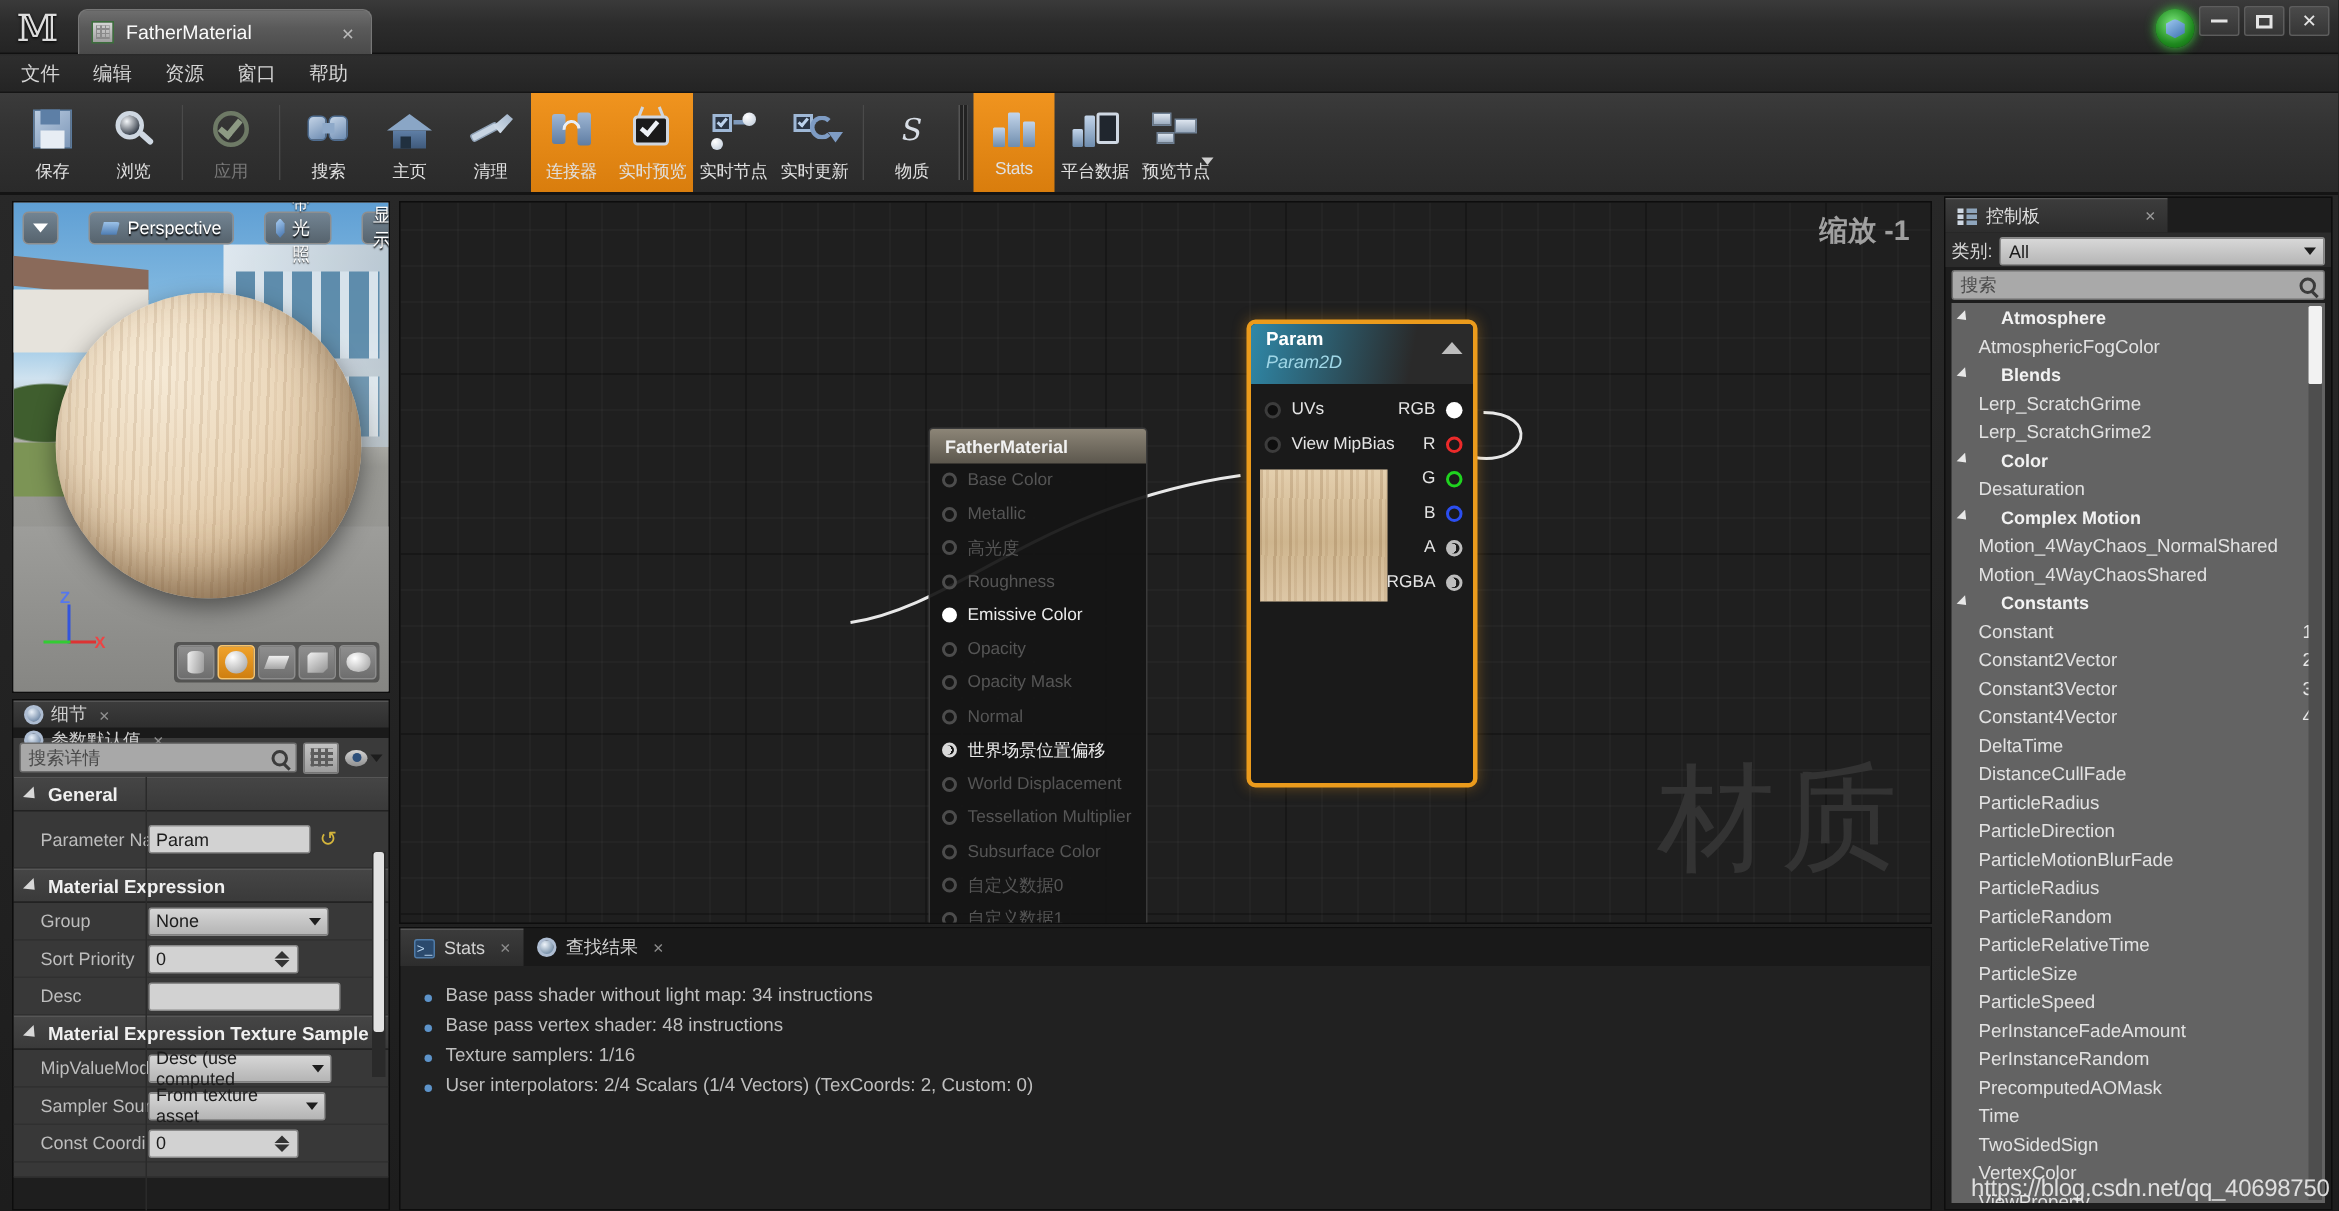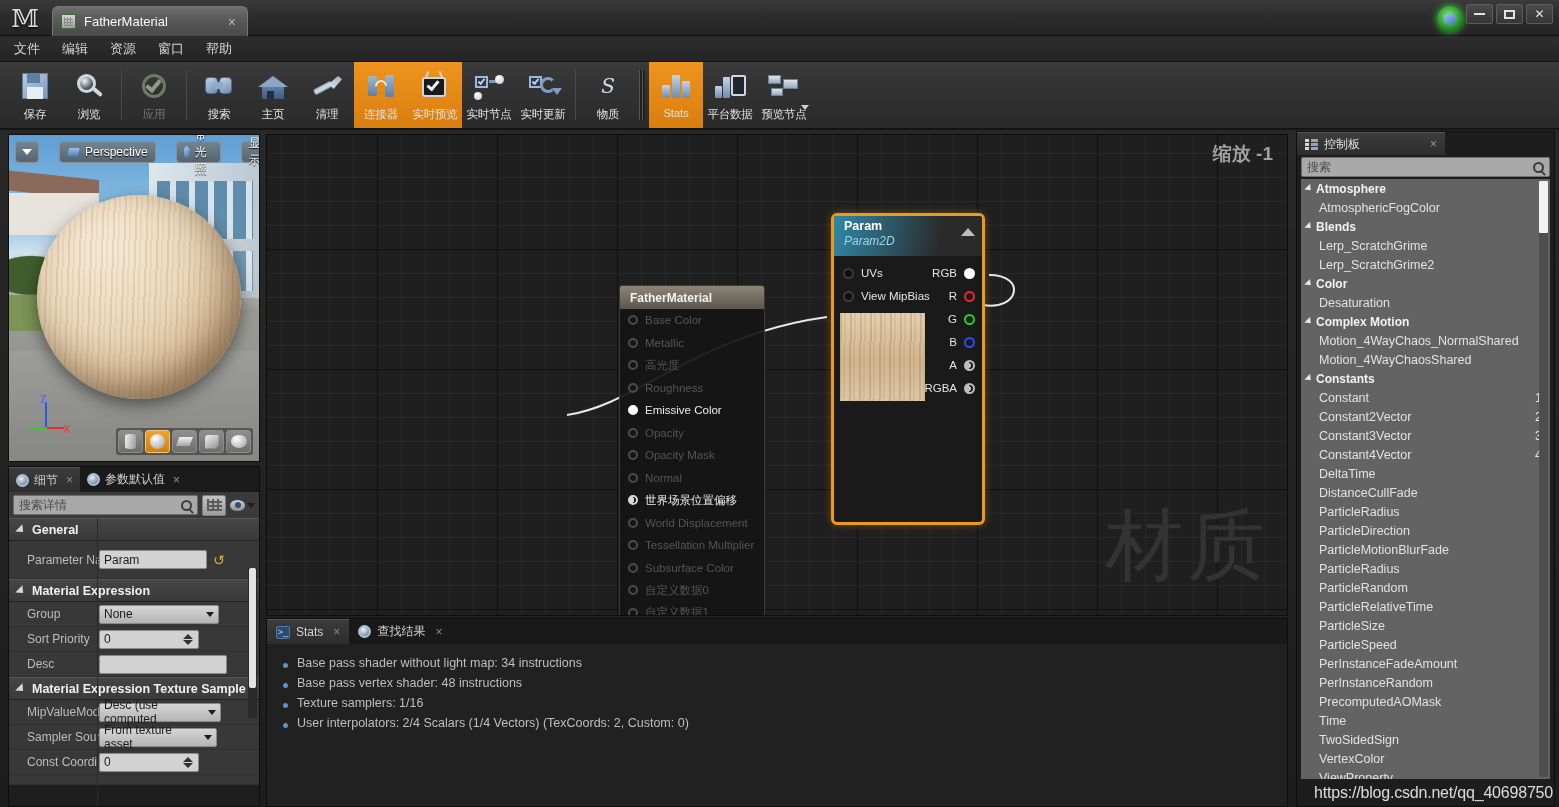--- a/index.html
+++ b/index.html
@@ -179,21 +179,21 @@
   .s-pln{width:17px;height:9px;background:linear-gradient(#f2f2f2,#a5a5a5);
        clip-path:polygon(20% 0,100% 0,80% 100%,0 100%);}
   .s-cub{width:14px;height:14px;background:linear-gradient(145deg,#f0f0f0,#8f8f8f);
        clip-path:polygon(22% 0,100% 0,100% 78%,78% 100%,0 100%,0 22%);}
   .s-tea{width:16px;height:13px;border-radius:45% 45% 50% 50%;
        background:radial-gradient(circle at 35% 30%,#fff,#9b9b9b);}
 
   
   .details{position:absolute;left:8px;top:466px;width:252px;height:341px;background:#1e1e1e;
            border:1px solid #0d0d0d;}
-  .tabs{display:flex;height:25px;background:#1a1a1a;}
+  .tabs{display:flex;height:25px;background:#1a1a1a;flex-direction:column;}
   .ptab{display:flex;align-items:center;gap:5px;padding:0 7px;height:25px;font-size:12px;color:#cfcfcf;}
   .ptab.act{background:linear-gradient(#3c3c3c,#2e2e2e);border-top:1px solid #555;}
   .ptab .x{color:#909090;font-size:12px;margin-left:3px;}
   .ptab .qicon{width:13px;height:13px;border-radius:50%;border:2px solid #aebdd2;
       background:radial-gradient(circle at 35% 30%,#e9f0f8,#4f6c90);}
   .srchrow{display:flex;align-items:center;gap:4px;height:26px;padding:3px 4px;background:#3a3a3a;}
   .srchbox{flex:1;height:20px;background:#a8a8a8;border:1px solid #6d6d6d;border-radius:2px;
       display:flex;align-items:center;padding:0 5px;color:#4a4a4a;font-size:12px;justify-content:space-between;}
   .magsm{width:11px;height:11px;border-radius:50%;border:2px solid #3b3b3b;position:relative;}
   .magsm:after{content:"";position:absolute;right:-4px;bottom:-3px;width:6px;height:2px;background:#3b3b3b;transform:rotate(45deg);}
@@ -307,21 +307,21 @@
       linear-gradient(#8fa6bd,#8fa6bd) 6px 4px/7px 3px no-repeat,
       linear-gradient(#8fa6bd,#8fa6bd) 6px 8px/7px 3px no-repeat;}
   .catrow{display:flex;align-items:center;gap:5px;height:23px;padding:2px 4px 0 4px;background:#2b2b2b;}
   .catrow .lb{font-size:12px;color:#d8d8d8;}
   .catsel{flex:1;height:19px;background:linear-gradient(#d8d8d8,#b6b6b6);border:1px solid #8a8a8a;
      border-radius:2px;display:flex;align-items:center;justify-content:space-between;padding:0 5px;
      color:#1b1b1b;font-size:12px;}
   .palsearch{height:20px;margin:2px 4px;background:#a9a9a9;border:1px solid #6f6f6f;border-radius:2px;
      display:flex;align-items:center;justify-content:space-between;padding:0 5px;color:#4c4c4c;font-size:12px;}
   .palist{position:relative;height:600px;overflow:hidden;background:#636363;margin:0 4px;}
-  .grp{height:19px;display:flex;align-items:center;gap:3px;padding-left:4px;
+  .grp{height:19px;display:flex;align-items:center;gap:21px;padding-left:4px;
      font-size:12px;font-weight:bold;color:#f2f2f2;}
   .grp .t{border-left:4px solid transparent;border-right:4px solid transparent;border-top:5px solid #e8e8e8;
      transform:rotate(-45deg);}
   .itm{height:19px;display:flex;align-items:center;justify-content:space-between;
      padding:0 8px 0 18px;font-size:12.5px;color:#e8e8e8;}
   .itm .n{color:#e2e2e2;}
   .palsb{position:absolute;right:2px;top:2px;width:9px;height:596px;background:#4e4e4e;}
   .palsb i{position:absolute;left:0;top:0;width:9px;height:52px;background:#f2f2f2;border-radius:1px;}
   .watermark{position:absolute;right:6px;bottom:5px;font-size:16px;color:#e8e8e8;opacity:.93;
      letter-spacing:-.2px;}
@@ -836,20 +836,27 @@
         </div>
     </div>
   </div>
 
   <div class="palette">
     <div class="pal-tab">
       <span class="plico"></span>
       <span>控制板</span>
       <span class="x">×</span>
     </div>
+    <div class="catrow">
+      <span class="lb">类别:</span>
+      <span class="catsel">
+        <span>All</span>
+        <span class="cdn-b"></span>
+      </span>
+    </div>
     <div class="palsearch">
       <span>搜索</span>
       <span class="magsm"></span>
     </div>
 
     <div class="palist">
       <div class="grp">
           <span class="t"></span>
           <span>Atmosphere</span>
         </div>

